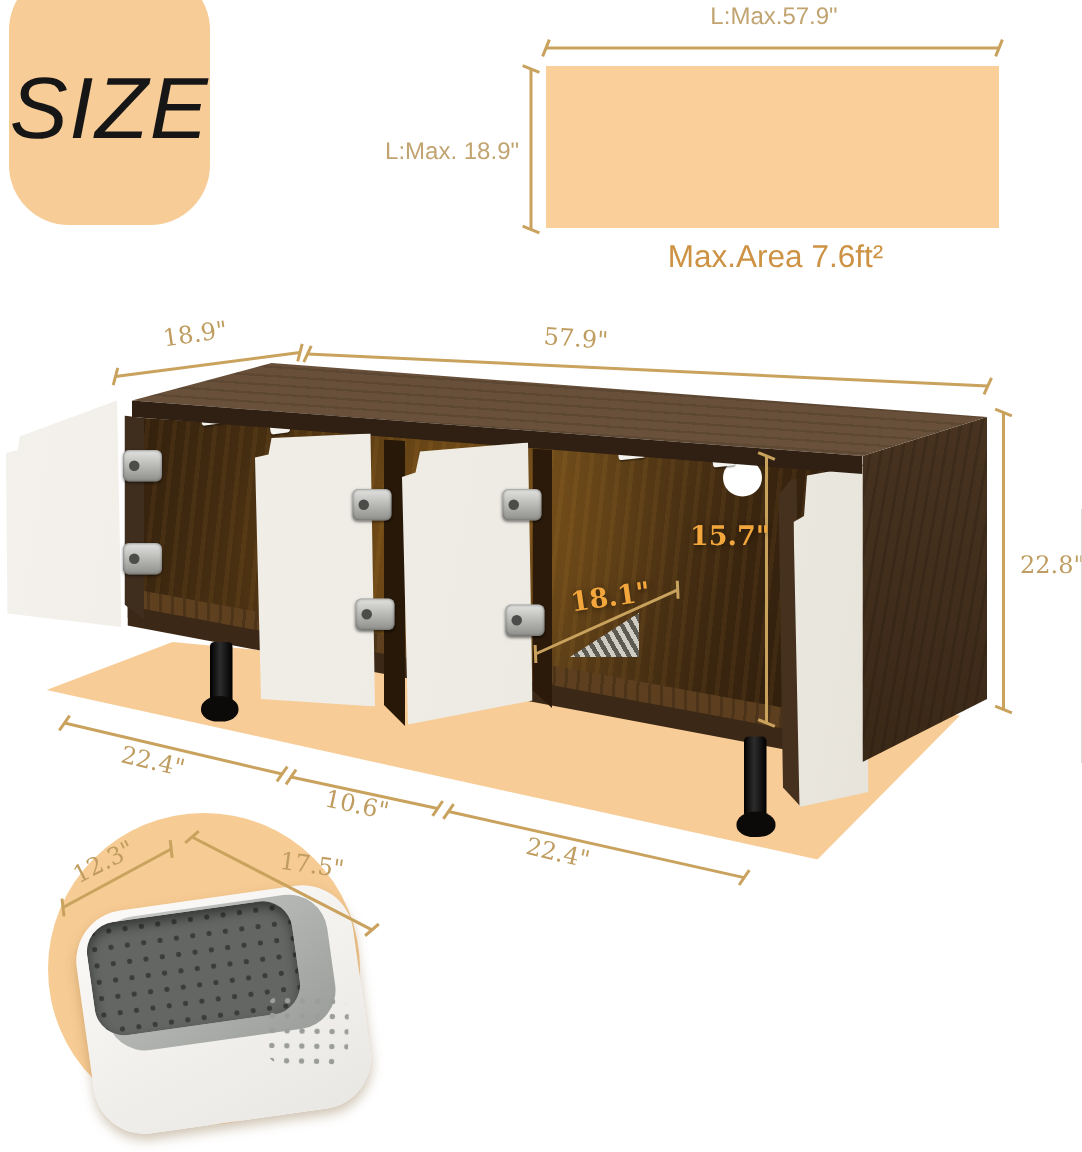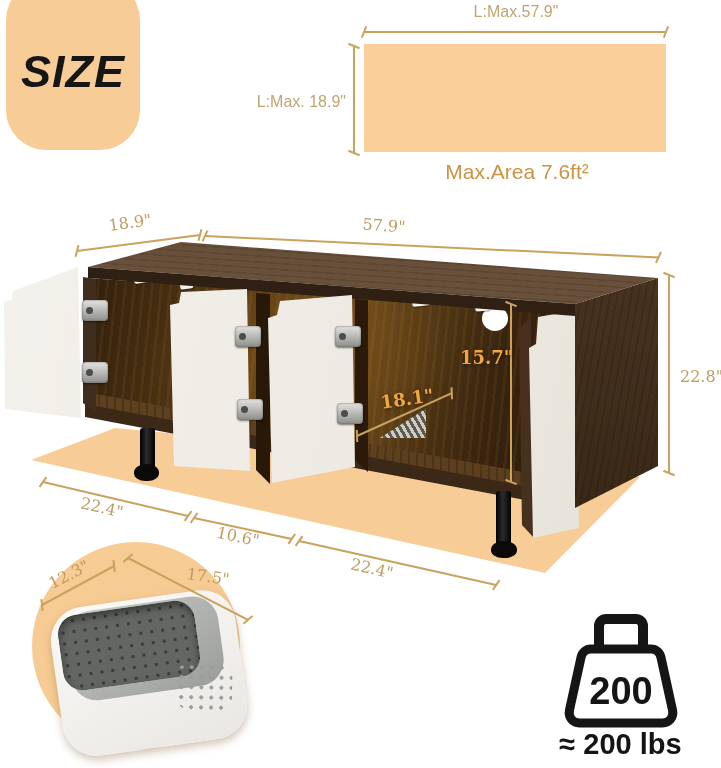--- a/index.html
+++ b/index.html
@@ -4,21 +4,21 @@
 <style>
   html,body{margin:0;padding:0;background:#ffffff;}
   #canvas{position:relative;width:721px;height:768px;background:#ffffff;overflow:hidden;
           font-family:"Liberation Sans", sans-serif;}
   .abs{position:absolute;}
   .shape{position:absolute;inset:0;}
 
   
   #size-badge{left:6px;top:-20px;width:134px;height:170px;background:#f8cc96;border-radius:40px;
               display:flex;align-items:center;justify-content:center;}
-  #size-badge span{font-size:45px;font-weight:700;font-style:italic;letter-spacing:1px;color:#161616;
+  #size-badge span{font-size:58px;font-weight:400;font-style:italic;letter-spacing:1px;color:#161616;
                    padding-top:14px;}
 
   
   #area-rect{left:364px;top:44px;width:302px;height:108px;background:#fbcf9a;}
   .tan-lbl{color:#c2a471;font-size:16px;}
   #area-length-label{left:398px;top:3px;width:236px;text-align:center;}
   #area-depth-label{left:236px;top:93px;width:110px;text-align:right;}
   #area-area-label{left:398px;top:160px;width:238px;text-align:center;font-size:21px;font-weight:normal;color:#cd9243;}
 
   
@@ -158,22 +158,14 @@
   <div id="pan-body" class="abs">
     <div id="pan-lip"></div>
     <div id="pan-basin"></div>
     <div id="pan-rim-holes"></div>
   </div>
   <div class="dim" style="left:42px;top:604px;width:82px;transform:rotate(-28.4deg);"></div>
   <div class="dlabel" style="left:40px;top:565px;width:58px;transform:rotate(-27deg);">12.3"</div>
   <div class="dim" style="left:128px;top:557px;width:135px;transform:rotate(27.3deg);"></div>
   <div class="dlabel" style="left:178px;top:567px;width:60px;transform:rotate(8deg);">17.5"</div>
 
-  <div id="weight-group" class="abs">
-    <svg id="weight-icon" width="145" height="118" viewBox="0 0 145 118">
-      <rect x="51" y="7" width="44" height="38" rx="7" fill="none" stroke="#151515" stroke-width="10"></rect>
-      <path d="M43 37 H103 C108 37 112 40.5 113 45.5 L124.5 98 C126 105 121.5 111 114.5 111 H31.5 C24.5 111 20 105 21.5 98 L33 45.5 C34 40.5 38 37 43 37 Z" fill="#ffffff" stroke="#151515" stroke-width="9" stroke-linejoin="round"></path>
-      <text x="73" y="92" text-anchor="middle">200</text>
-    </svg>
-    <div id="weight-label">≈ 200 lbs</div>
-  </div>
 
 </div>
 
 </body></html>

